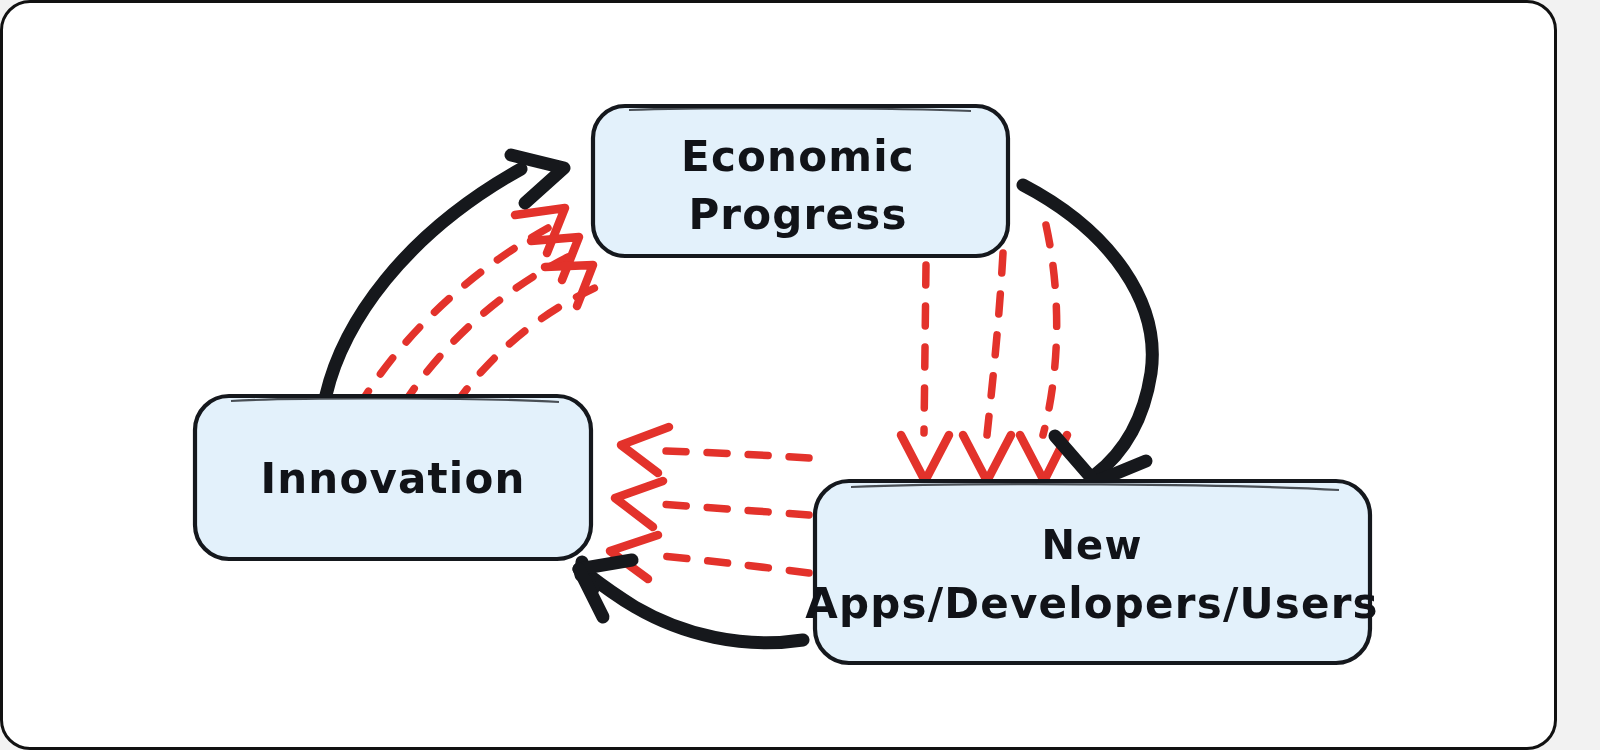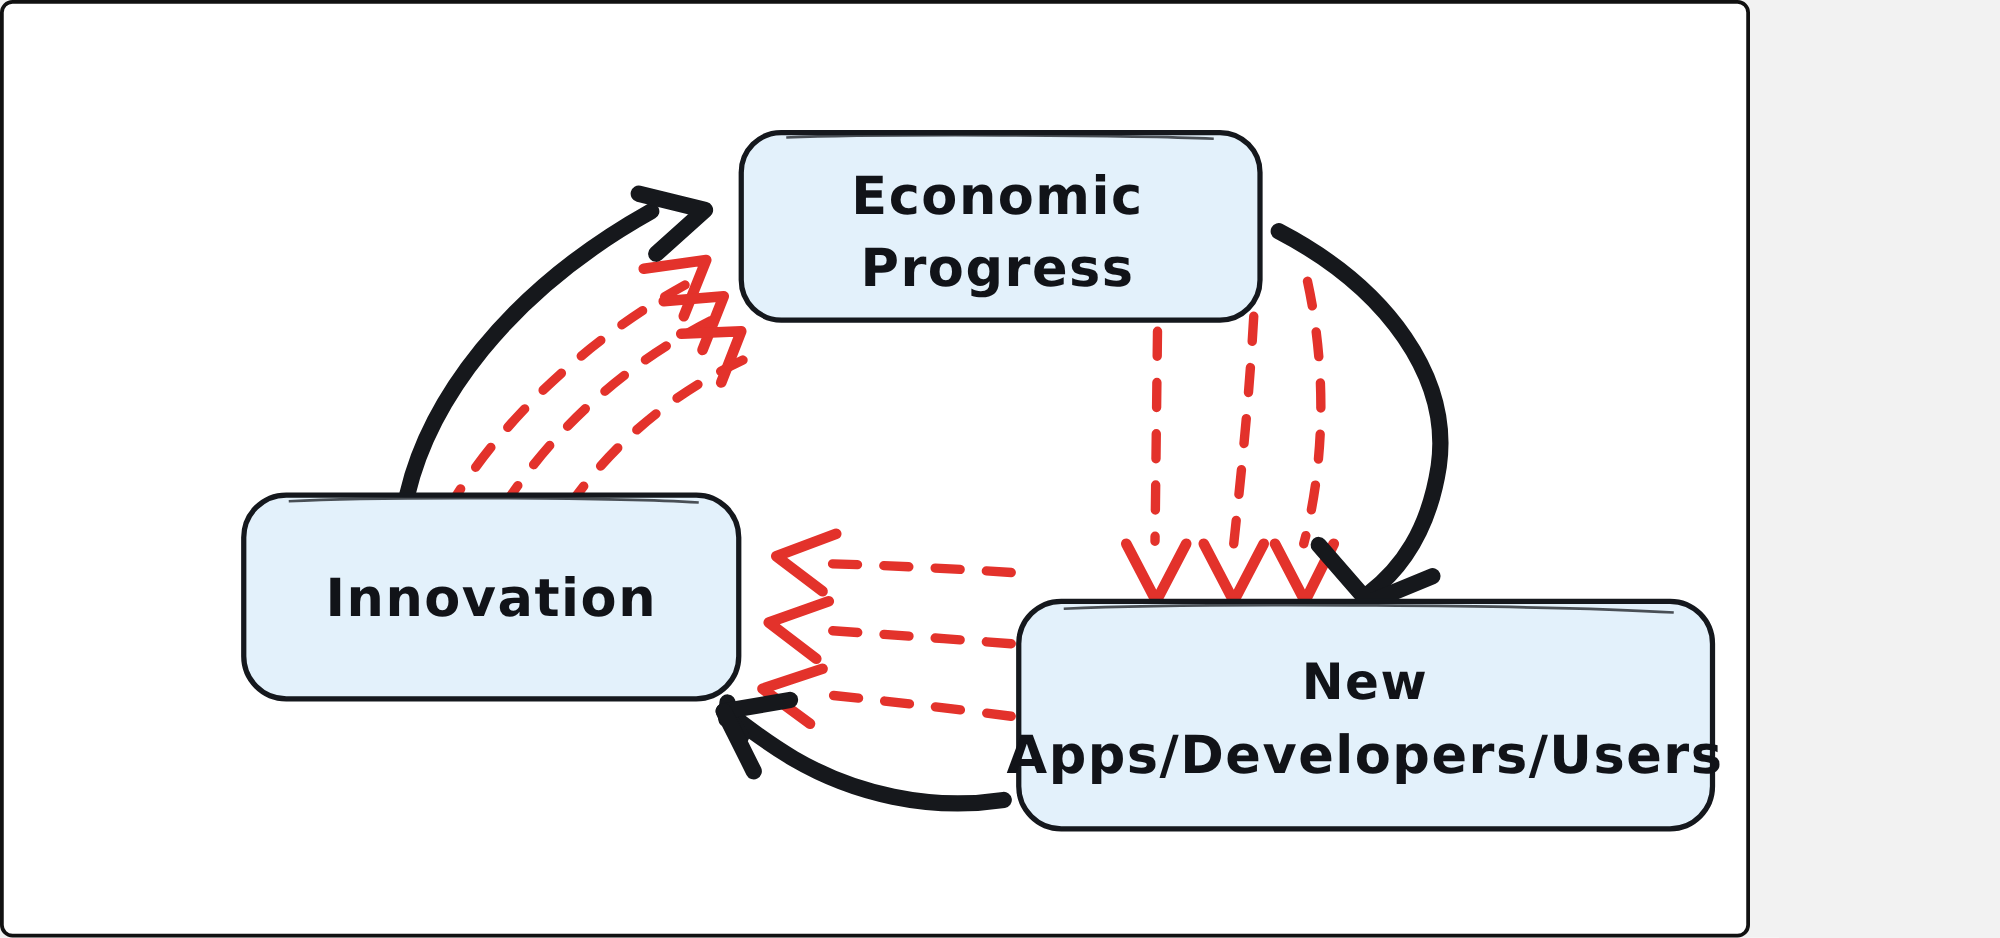--- a/index.html
+++ b/index.html
@@ -10,24 +10,24 @@
   }
   body {
     width: 1600px;
     height: 750px;
     overflow: hidden;
     font-family: "DejaVu Sans", sans-serif;
   }
   #card {
     position: absolute;
     left: 0; top: 0;
-    width: 1400px;
+    width: 1557px;
     height: 750px;
     background: #ffffff;
-    border-radius: 10px;
+    border-radius: 30px;
     box-sizing: border-box;
     border: 3px solid #111111;
     overflow: hidden;
   }
   #canvas {
     position: absolute;
     left: 0; top: 0;
     width: 1600px;
     height: 750px;
     display: block;

